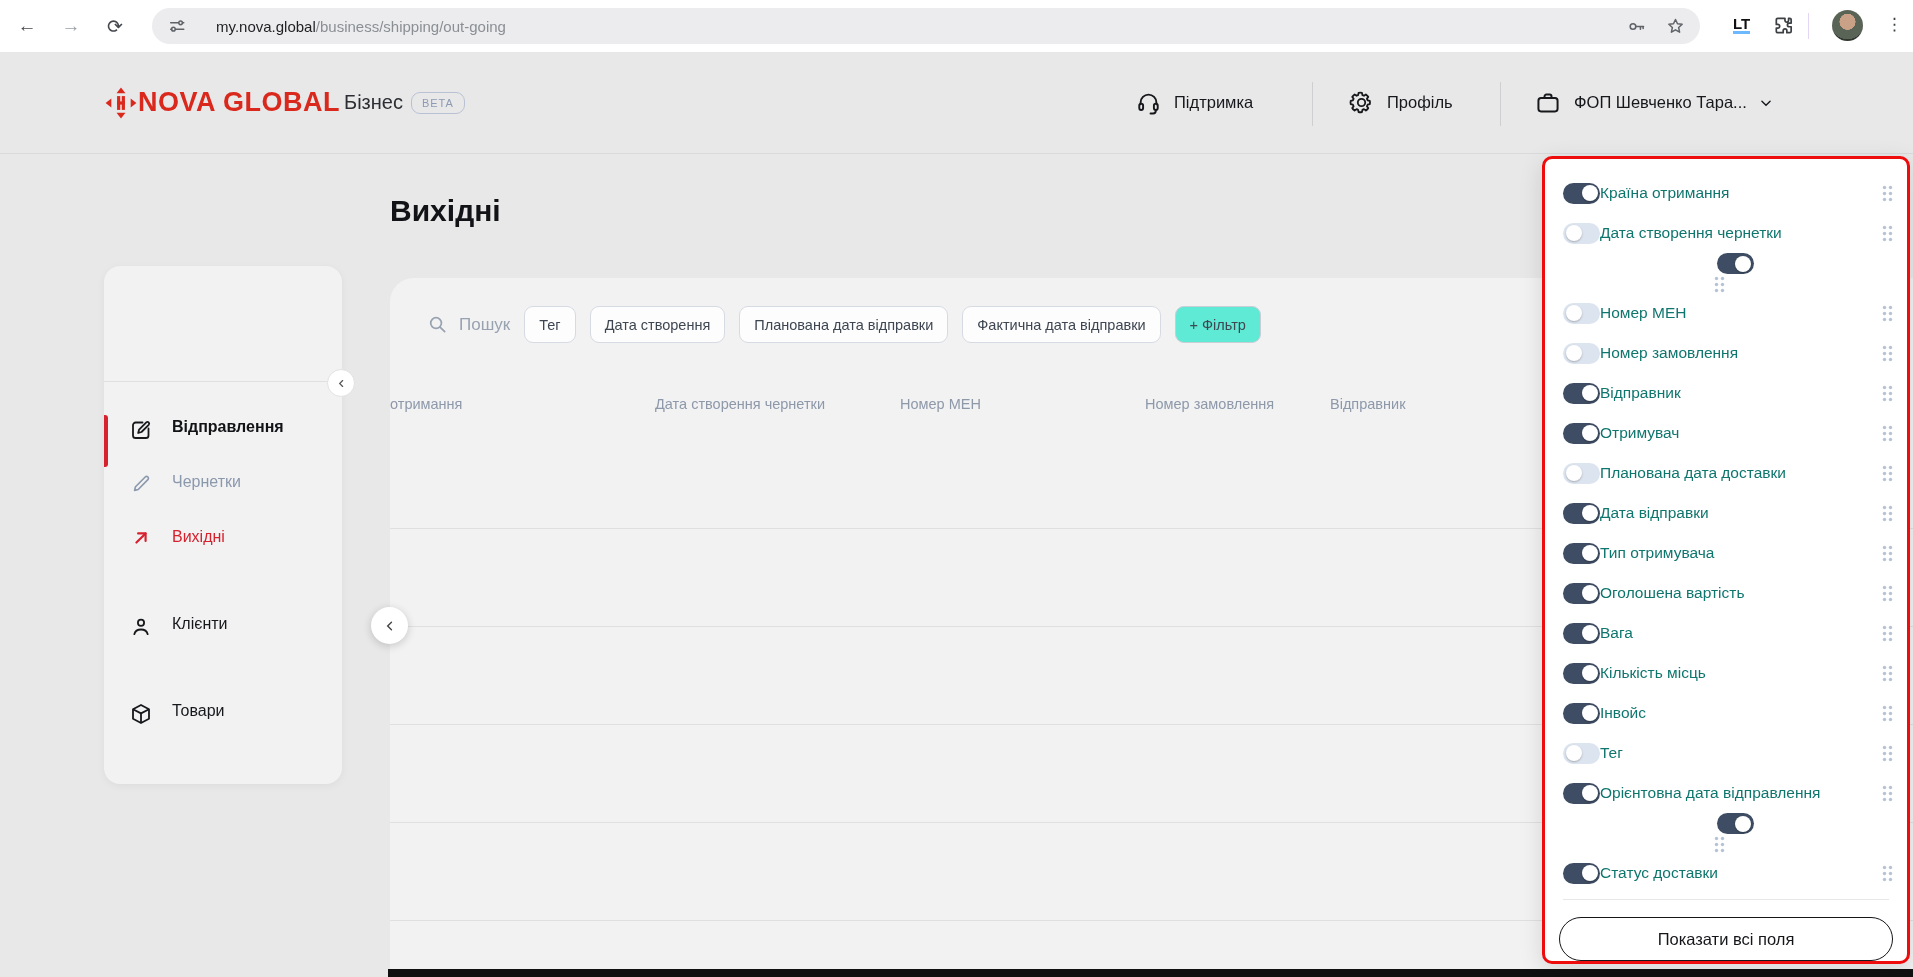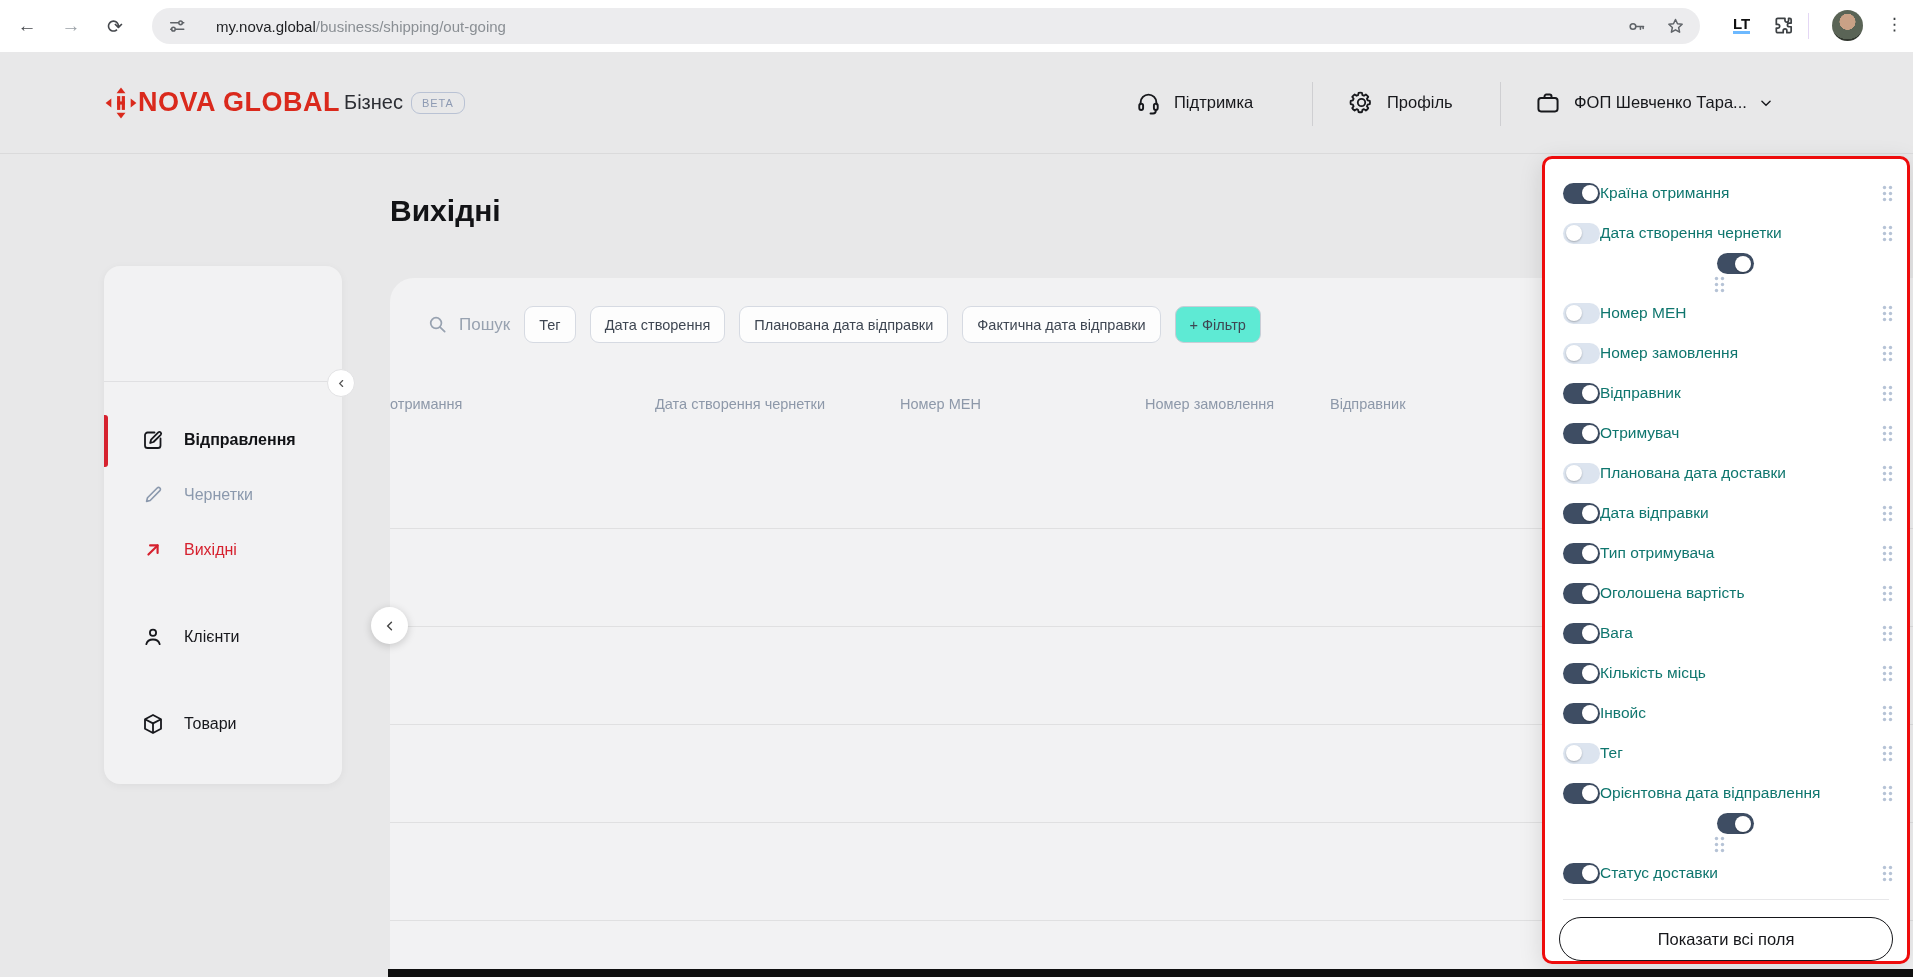--- a/index.html
+++ b/index.html
@@ -39,21 +39,21 @@
            border-radius:16px;box-shadow:0 2px 8px rgba(0,0,0,.05);}
   .sendrow{position:absolute;left:0;top:0;width:100%;height:110px;display:flex;align-items:center;cursor:pointer;}
   .sendcircle{margin-left:24px;width:68px;height:68px;border-radius:50%;background:#c82430;display:flex;
               align-items:center;justify-content:center;}
   .sendlabel{margin-left:18px;font-size:16px;}
   .sbdivider{position:absolute;left:0;top:115px;width:100%;height:1px;background:#e0e0e2;}
   .collapse-sm{position:absolute;left:327px;top:369px;width:26px;height:26px;border-radius:50%;background:#fff;
                border:1px solid #e2e2e4;display:flex;align-items:center;justify-content:center;color:#555;z-index:5;cursor:pointer;}
   .collapse-lg{position:absolute;left:371px;top:607px;width:37px;height:37px;border-radius:50%;background:#fff;
                box-shadow:0 2px 8px rgba(0,0,0,.18);display:flex;align-items:center;justify-content:center;color:#444;z-index:6;cursor:pointer;}
-  .sbitem{position:absolute;left:0;width:100%;height:44px;display:flex;align-items:center;cursor:pointer;padding-left:12px;}
+  .sbitem{position:absolute;left:0;width:100%;height:44px;display:flex;cursor:pointer;}
   .sbitem .ic{margin-left:24px;width:26px;display:flex;justify-content:center;}
   .sbitem .lb{margin-left:18px;font-size:16px;}
   .sbitem.active .lb{font-weight:bold;color:#121316;}
   .sbitem.muted{color:#8b99ad;}
   .sbitem.selected{color:#d6212e;}
   .activebar{position:absolute;left:0;top:149px;width:4px;height:52px;background:#d6212e;border-radius:0 3px 3px 0;}
   
   .maincard{position:absolute;left:390px;top:278px;right:0;bottom:0;background:#f2f2f3;
             border-radius:24px 0 0 0;overflow:hidden;}
   .filterrow{position:absolute;left:36px;top:28px;height:37px;display:flex;align-items:center;gap:14px;}

